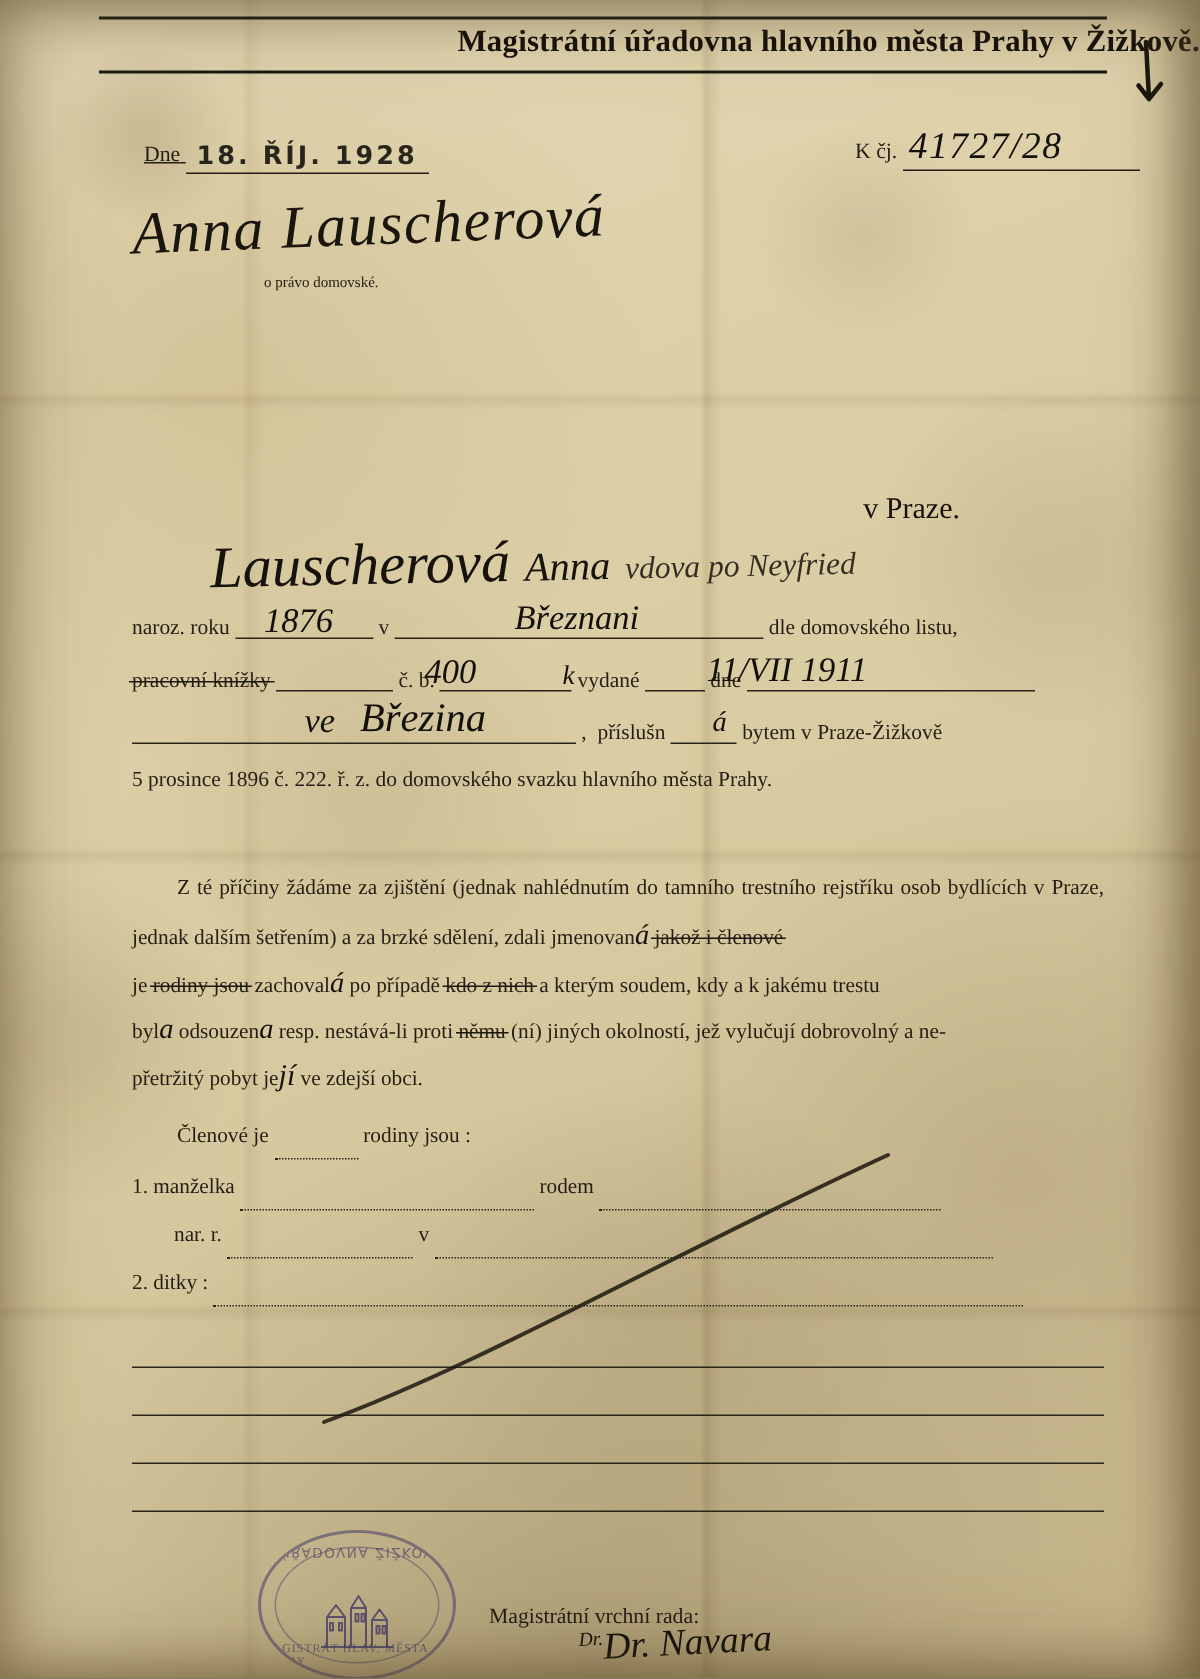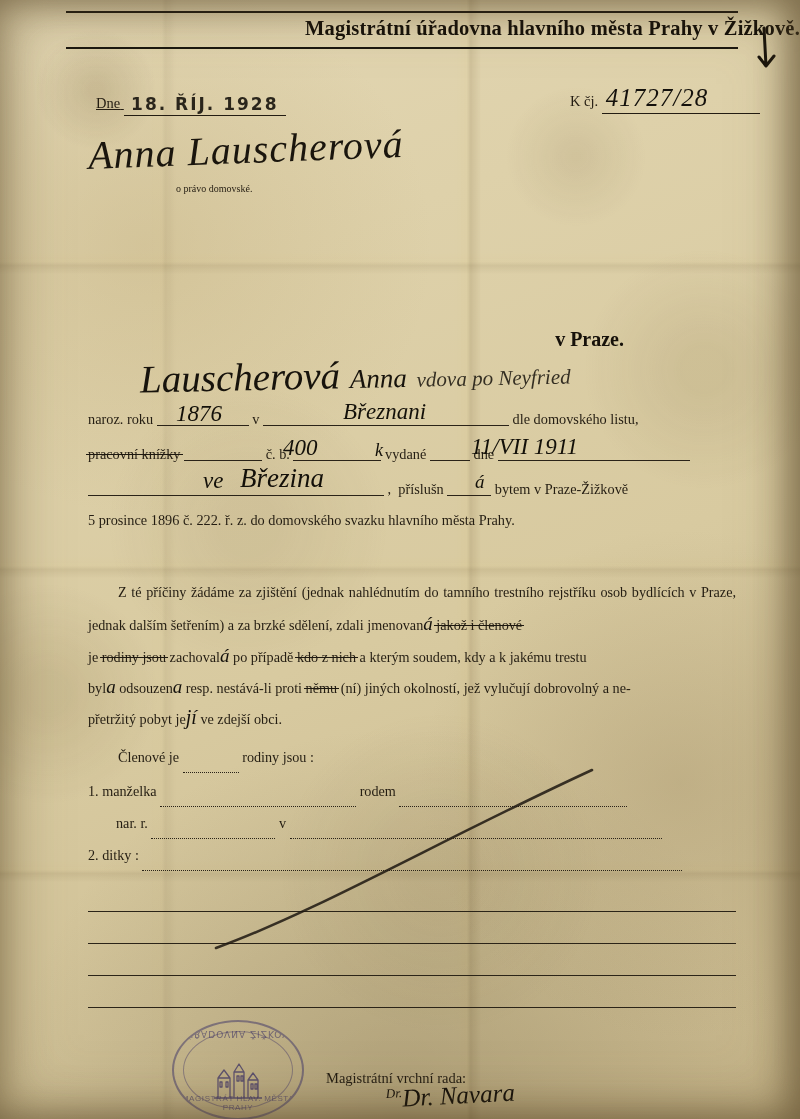--- a/index.html
+++ b/index.html
@@ -161,23 +161,23 @@
     position: absolute;
     left: 0; right: 0; top: 276px;
     text-align: center;
     font-size: 28px;
     font-weight: bold;
     letter-spacing: .5px;
     color: #16110a;
   }
   .h-vpraze {
     position: absolute;
-    right: 176px; top: 328px;
+    right: 160px; top: 328px;
     font-size: 20px;
-    font-weight: bold;
+    font-weight: normal;
     color: #16110a;
   }
 
   .name-big {
     position: absolute;
     left: 140px; top: 352px;
     font-size: 39px;
     font-style: italic;
     transform: rotate(-1.2deg);
     color: #17130c;
@@ -281,24 +281,23 @@
     left: 0; right: 0; top: 7px;
     text-align: center;
     font-size: 9px;
     letter-spacing: 1px;
     transform: scaleY(-1);
     font-family: "DejaVu Sans", sans-serif;
   }
   .seal .seal-bot {
     position: absolute;
     left: 0; right: 0; bottom: 6px;
-    text-align: center;
     font-size: 8px;
     letter-spacing: .6px;
-    font-family: Liberation Sans, sans-serif;
+    font-family: Liberation Serif, serif;
   }
   .seal .seal-bldg {
     position: absolute;
     left: 36px; top: 34px;
     width: 56px; height: 44px;
     opacity: .75;
   }
 
   .rada-label {
     position: absolute;

